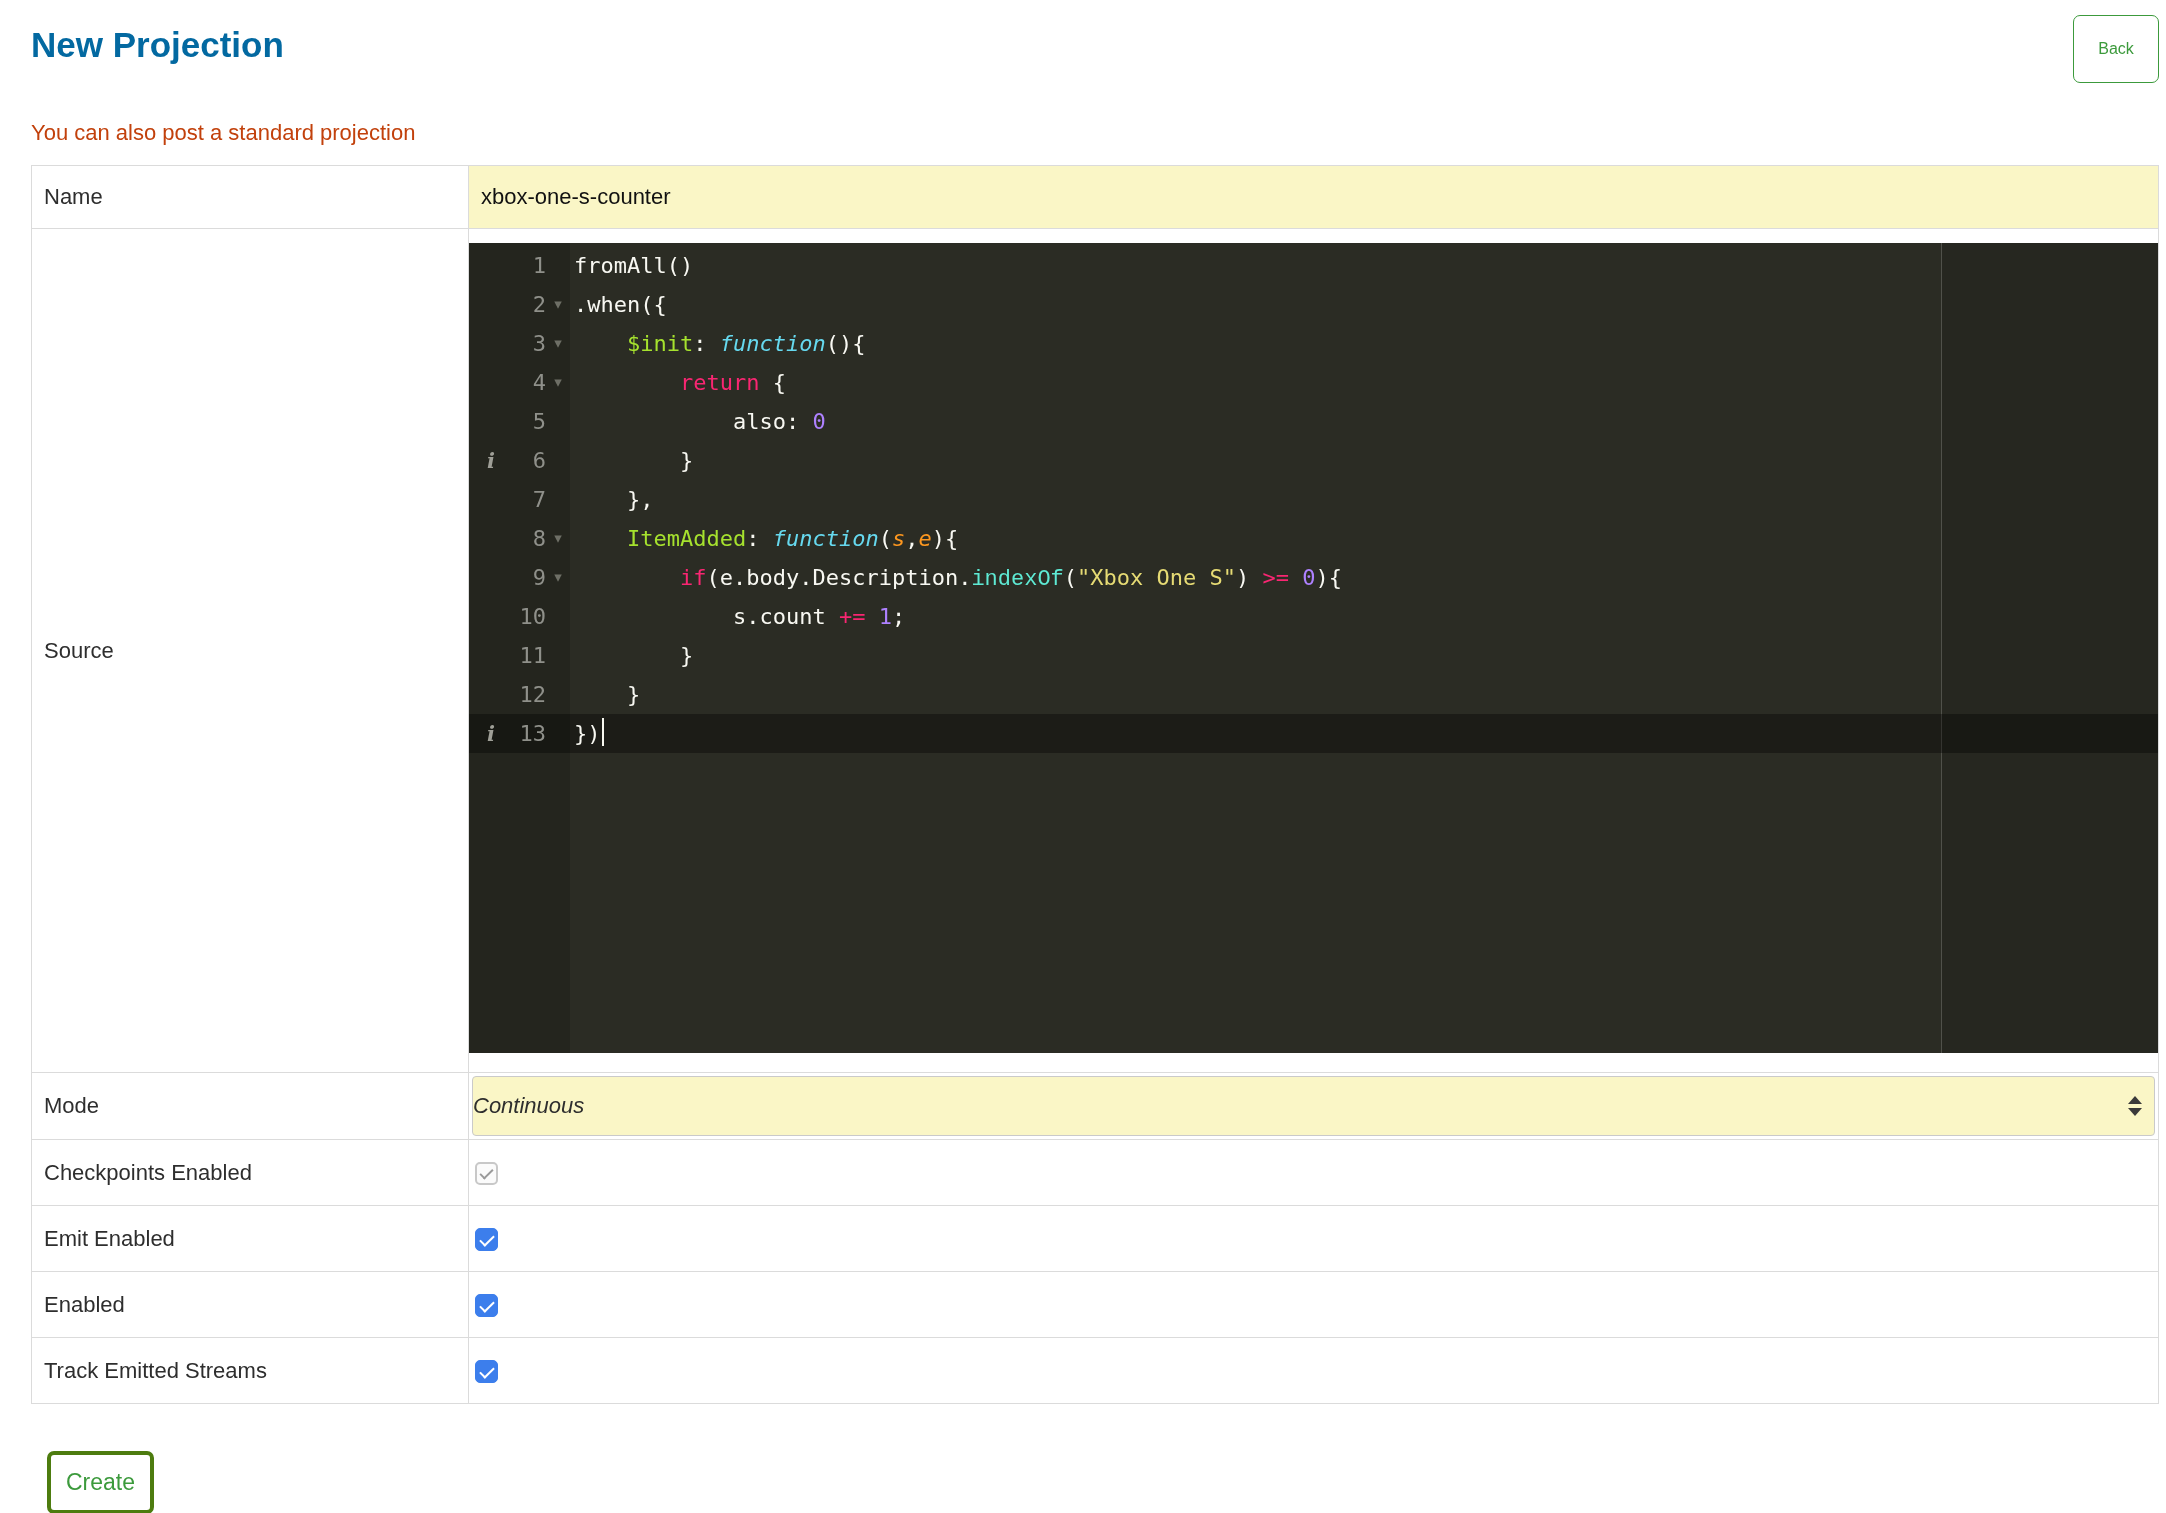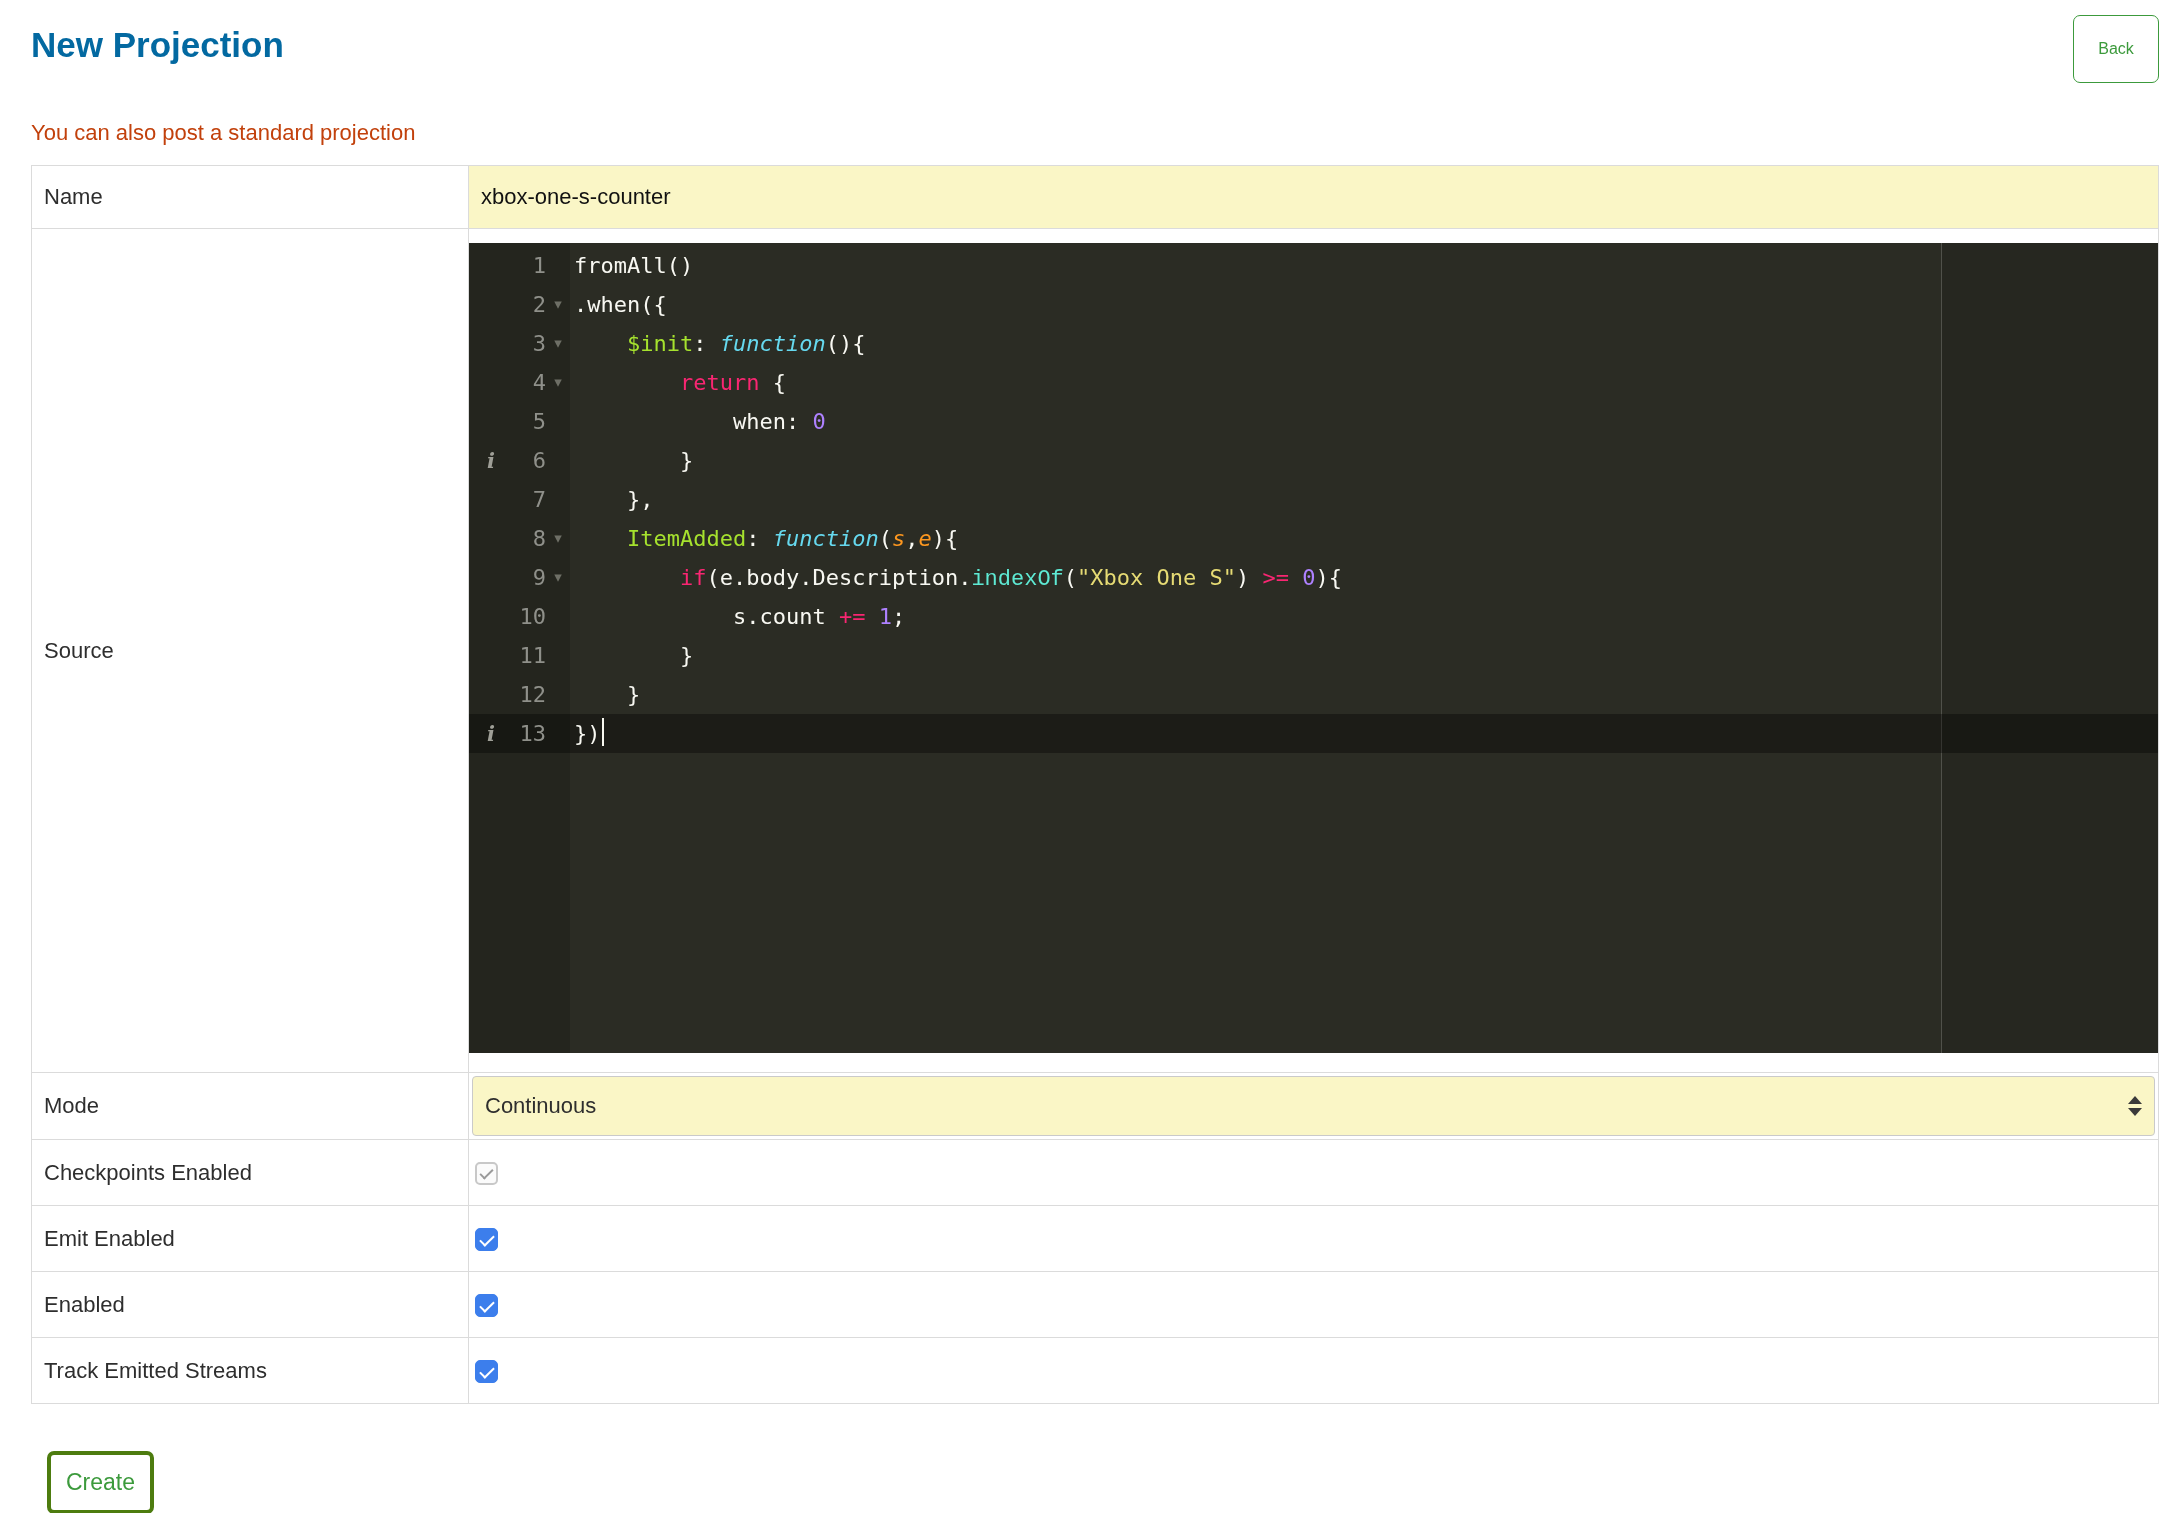--- a/index.html
+++ b/index.html
@@ -62,21 +62,21 @@
   .tk-num   { color: #ae81ff; }
   .tk-param { color: #fd971f; font-style: italic; }
   .tk-decl  { color: #a6e22e; }
 
   
   tr.mode-row, tr.cb-row { height: 66px; }
   td.mode-cell { padding: 3px; }
   .mode-select {
     position: relative; height: 60px; background: #faf6c6;
     border: 1px solid #cacaca; border-radius: 4px;
-    display: flex; align-items: center; padding-left: 12px; cursor: pointer;
+    display: flex; align-items: center; cursor: pointer; font-style: italic;
   }
   .sel-arrows { position: absolute; right: 12px; top: 50%; transform: translateY(-50%); display: flex; flex-direction: column; align-items: center; }
   .tri-up    { width: 0; height: 0; border-left: 7px solid transparent; border-right: 7px solid transparent; border-bottom: 8px solid #3a3a3a; margin-bottom: 4px; }
   .tri-down  { width: 0; height: 0; border-left: 7px solid transparent; border-right: 7px solid transparent; border-top: 8px solid #3a3a3a; }
 
   
   td.cb-cell { padding-left: 6px; }
   .checkbox { display: inline-block; vertical-align: middle; width: 23px; height: 23px; border-radius: 5px; position: relative; background: #ffffff; border: 1px solid #bdbdbd; }
   .checkbox.checked { background: #3c7eec; border-color: #3c7eec; }
   .checkbox.checked::after {
@@ -146,21 +146,21 @@
                     <span class="line-num">4</span>
                     <span class="fold">▾</span>
                   </div>
                   <div class="code-line"><span class="tk-plain">        </span><span class="tk-kw">return</span><span class="tk-plain"> {</span></div>
                 </div>
                 <div class="ed-row">
                   <div class="gutter-cell">
                     <span class="line-num">5</span>
                     <span class="fold"></span>
                   </div>
-                  <div class="code-line"><span class="tk-plain">            when: </span><span class="tk-num">0</span></div>
+                  <div class="code-line"><span class="tk-plain">            also: </span><span class="tk-num">0</span></div>
                 </div>
                 <div class="ed-row">
                   <div class="gutter-cell">
                     <span class="info-icon">i</span>
                     <span class="line-num">6</span>
                     <span class="fold"></span>
                   </div>
                   <div class="code-line"><span class="tk-plain">        }</span></div>
                 </div>
                 <div class="ed-row">

